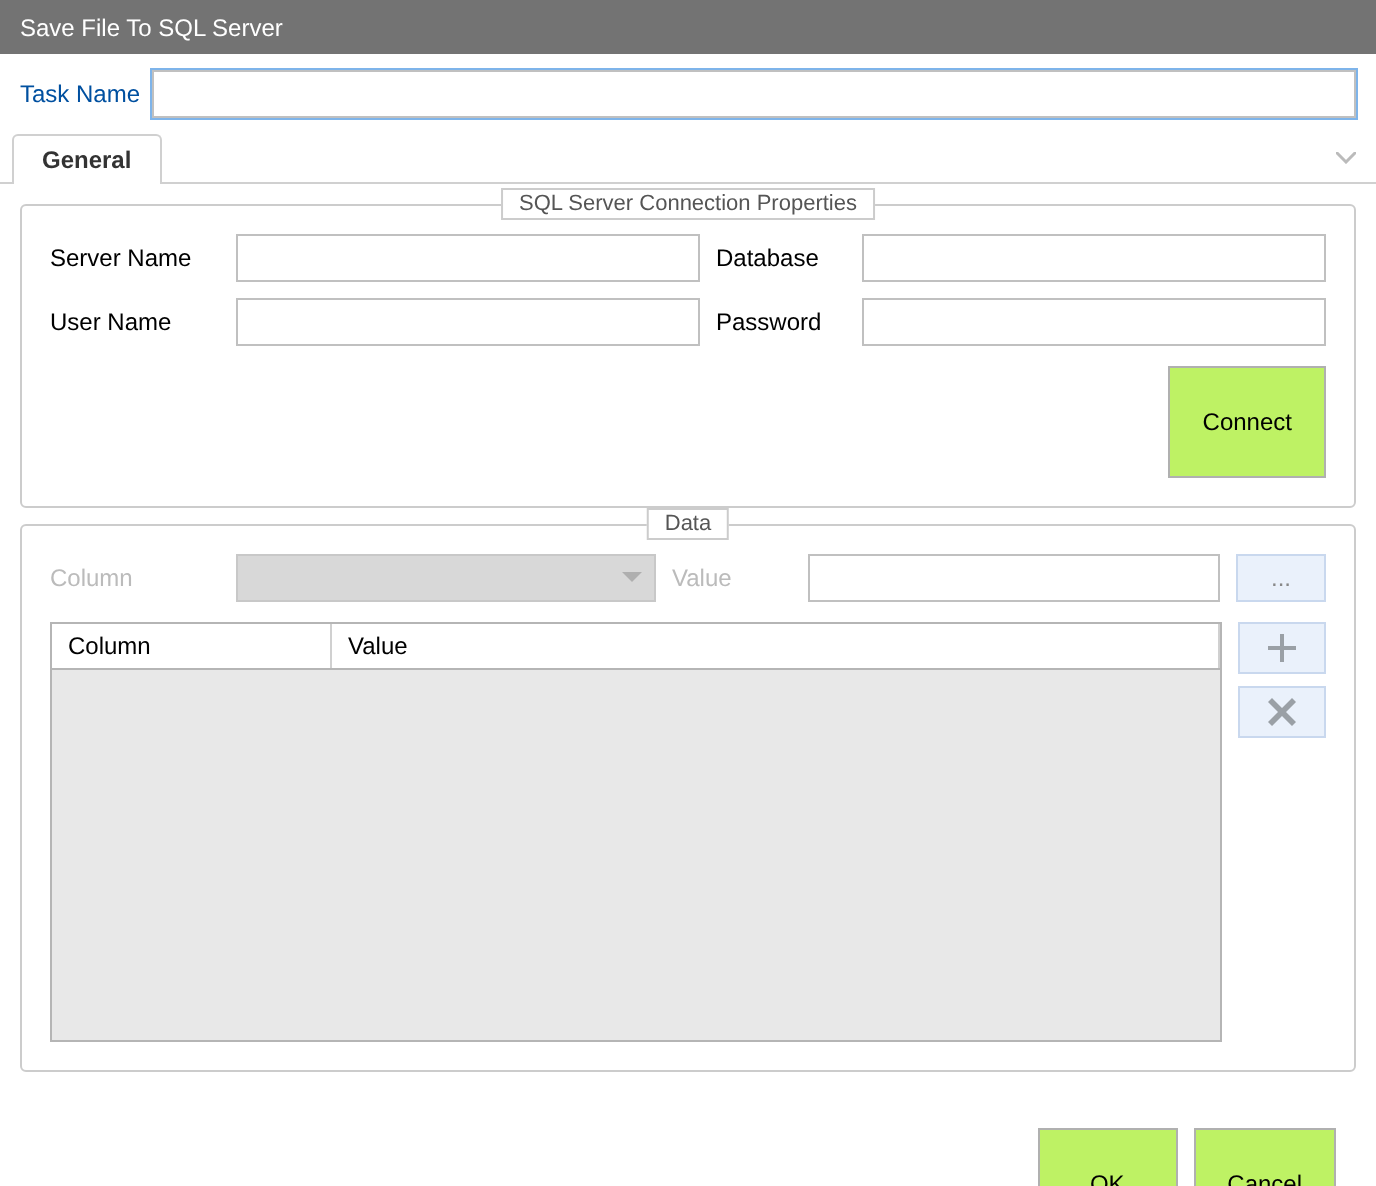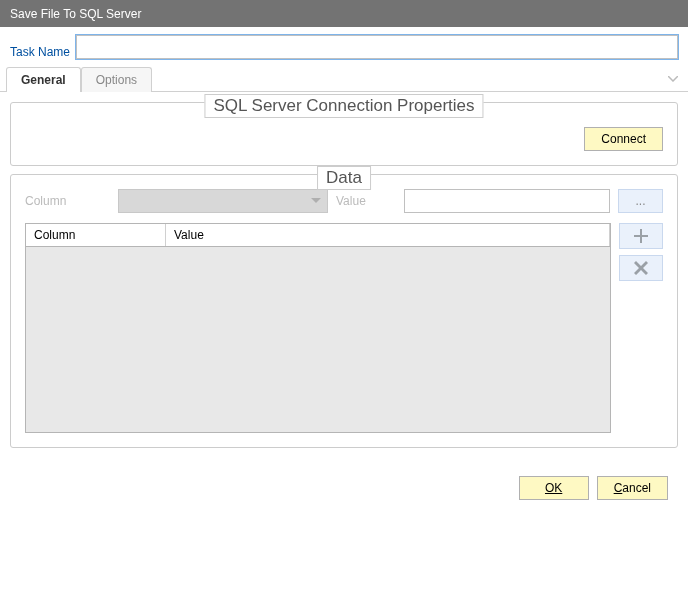--- a/index.html
+++ b/index.html
@@ -1,32 +1,32 @@
 <!DOCTYPE html>
 <html><head>
 <meta charset="utf-8">
 <style>
 * { box-sizing: border-box; margin: 0; padding: 0; font-family: 'Segoe UI', Tahoma, sans-serif; font-size: 12px; }
 body { background: #fff; width: 688px; height: 593px; position: relative; box-shadow: 4px 4px 8px rgba(0,0,0,0.3); }
 .titlebar { background: #737373; color: #fff; padding: 6px 10px; font-size: 13px; }
-.taskbar { padding: 8px 10px; display: flex; align-items: flex-end; gap: 6px; }
+.taskbar { padding: 8px 10px; display: flex; align-items: center; gap: 6px; }
 .taskbar label { color: #0050a0; }
 .taskbar input { flex: 1; border: 1px solid #c0c0c0; padding: 4px; }
 .tabrow { display: flex; border-bottom: 1px solid #d0d0d0; padding: 0 6px; align-items: flex-start; }
 .tab { padding: 5px 14px; border: 1px solid #d0d0d0; border-bottom: none; margin-bottom: -1px; cursor: pointer; color: #888; background: #f6f6f6; border-radius: 3px 3px 0 0; }
 .tab.active { background: #fff; color: #333; font-weight: 600; position: relative; }
 .tab.active::after { content:''; position:absolute; left:0; right:0; bottom:-1px; height:2px; background:#fff; }
 .dd { margin-left:auto; color:#bbb; padding:4px; cursor:pointer; }
 .content { padding: 10px; }
 .fieldset { border: 1px solid #ccc; border-radius: 3px; padding: 14px; position: relative; margin-bottom: 8px; }
-.fieldset .legend { position: absolute; top: -9px; left: 50%; transform: translateX(-50%); background: #fff; border: 1px solid #ccc; padding: 1px 8px; font-size: 17px; color: #555; }
+.fieldset .legend { position: absolute; top: -9px; left: 50%; transform: translateX(-50%); background: #fff; border: 1px solid #ccc; padding: 1px 8px; font-size: 11px; color: #555; }
 .grid2 { display: grid; grid-template-columns: 85px 1fr 65px 1fr; gap: 8px 8px; align-items: center; }
 .grid2 input { width: 100%; border: 1px solid #c0c0c0; padding: 4px; }
 .connectrow { display:flex; justify-content:flex-end; margin-top: 10px; }
-.btn { border: 1px solid #b0b0b0; background: #fef9c3; padding: 4px 16px; cursor:pointer; }
+.btn { border: 1px solid #b0b0b0; background: #bef264; padding: 20px 16px; cursor:pointer; }
 .datarow { display:grid; grid-template-columns: 85px 210px 60px 1fr 45px; gap: 8px; align-items:center; margin-bottom:10px; }
 .datarow.r1 { grid-template-columns: 85px 210px; }
 .dislabel { color: #bbb; }
 .combo { display:flex; align-items:center; background:#d8d8d8; border:1px solid #c8c8c8; height:24px; padding:0 6px; justify-content:flex-end; }
 .combo svg { opacity:.5; }
 .tinput { border:1px solid #c0c0c0; padding:4px; width:100%; }
 .ellip { border:1px solid #c9d8ee; background:#eaf1fb; height:24px; display:flex; align-items:center; justify-content:center; color:#888; cursor:pointer; }
 .tablewrap { display:flex; gap:8px; }
 .table { flex:1; border:1px solid #b5b5b5; background:#e8e8e8; height:210px; }
 .thead { display:flex; background:#fff; border-bottom:1px solid #b5b5b5; }
@@ -46,32 +46,41 @@
   <span>Save File To SQL Server</span>
 </div>
 
 <div class="taskbar">
   <label>Task Name</label>
   <input type="text" class="focused" value="" style="">
 </div>
 
 <div class="tabrow">
   <div class="tab active">General</div>
-  <div class="tab">Options</div>
   <div class="dd">
     <svg width="10" height="6" viewBox="0 0 10 6">
         <path d="M0 0 L5 5 L10 0" fill="none" stroke="#bbb" stroke-width="1.5"></path>
       </svg>
   </div>
 </div>
 
 <div class="content">
 
   <div class="fieldset">
     <div class="legend">SQL Server Connection Properties</div>
+    <div class="grid2">
+      <div>Server Name</div>
+      <input type="text" value="" style="">
+      <div>Database</div>
+      <input type="text" value="" style="">
+      <div>User Name</div>
+      <input type="text" value="" style="">
+      <div>Password</div>
+      <input type="password" value="" style="">
+    </div>
     <div class="connectrow">
       <button class="btn">Connect</button>
     </div>
   </div>
 
   <div class="fieldset">
     <div class="legend">Data</div>
 
 
     <div class="datarow">

